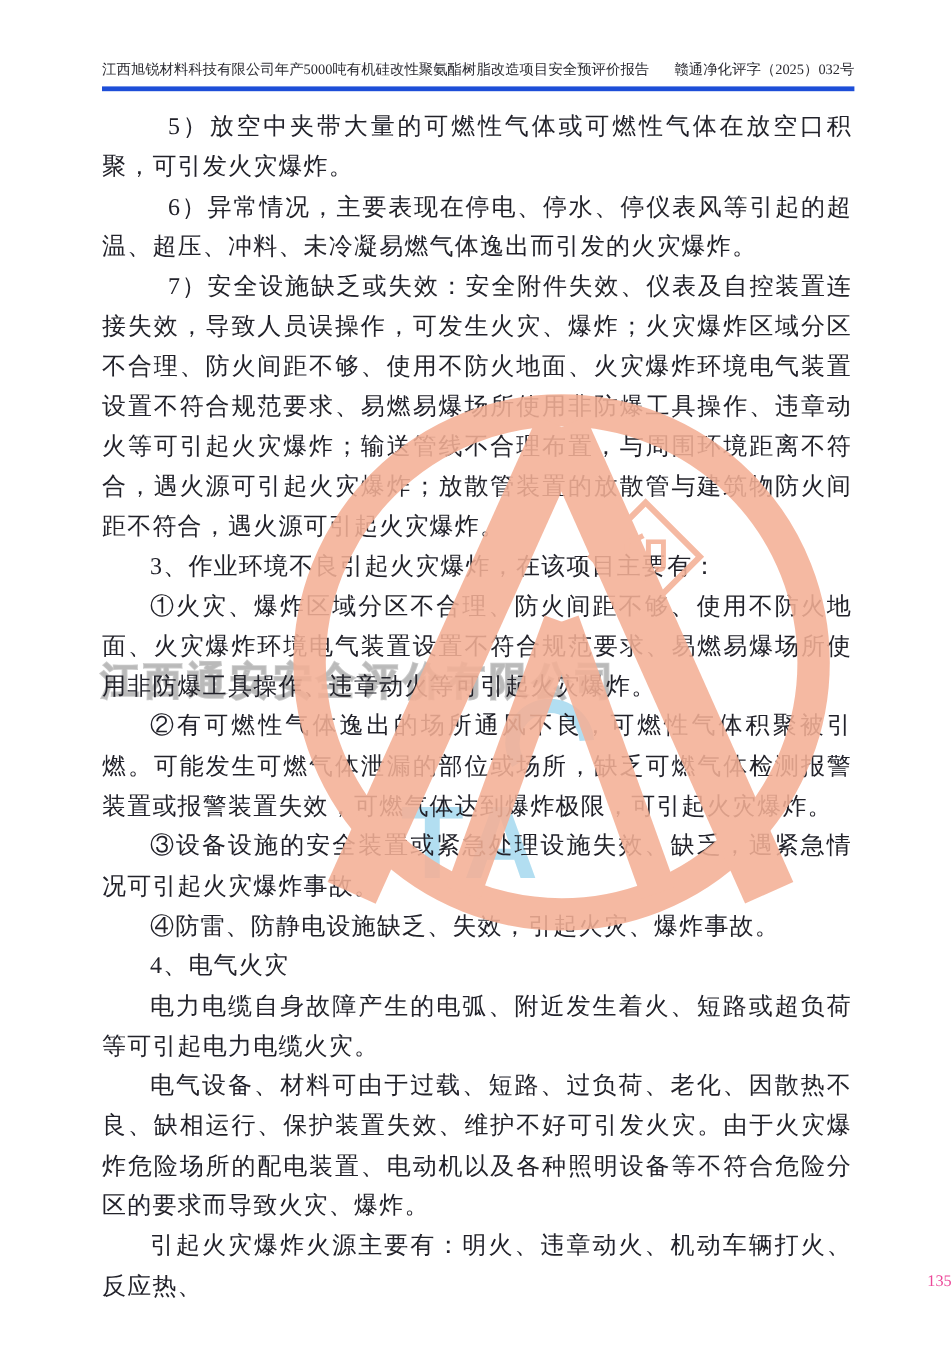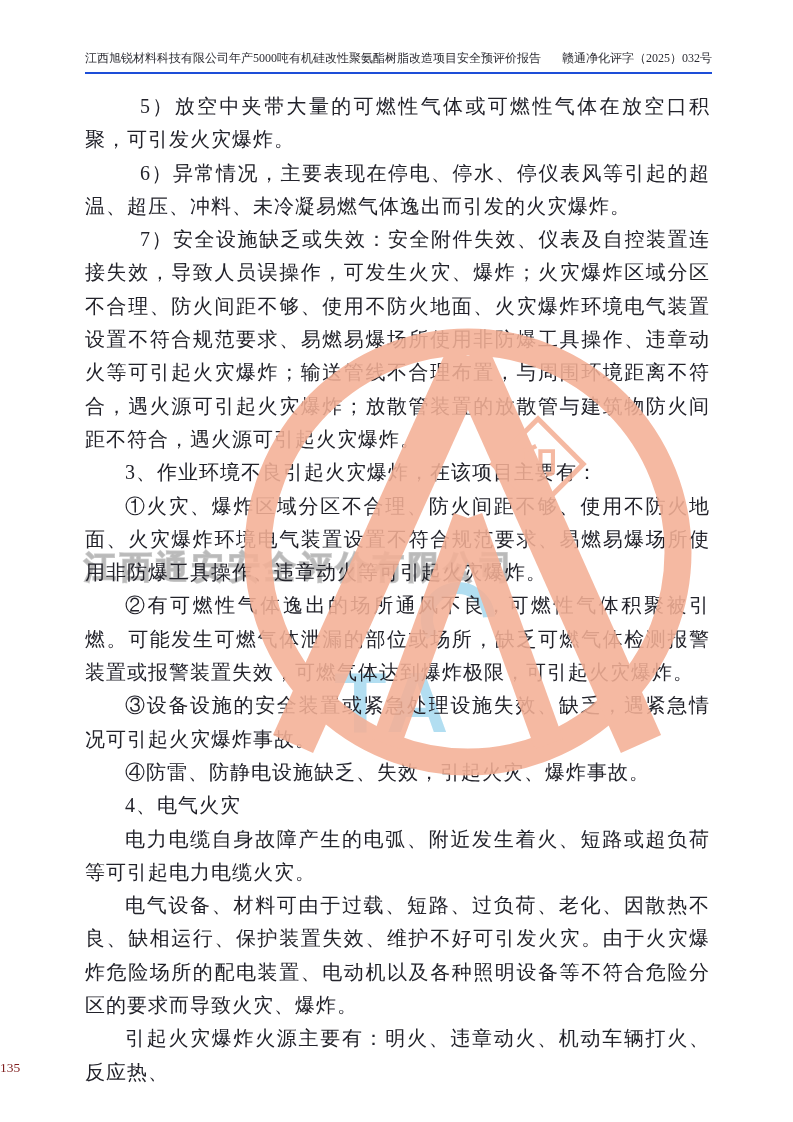--- a/index.html
+++ b/index.html
@@ -9,41 +9,41 @@
     background:#ffffff;
     overflow:hidden;
     font-family:"Liberation Serif","DejaVu Serif",serif;
     color:#22222a;
   }
   
   .header{
     position:absolute;left:85px;right:81px;top:50px;
     display:flex;justify-content:space-between;align-items:flex-end;
     padding-bottom:5px;
-    border-bottom:2px solid #1d4ed8;
+    border-bottom:4px solid #1d4ed8;
     font-size:12px;letter-spacing:0;white-space:nowrap;
     color:#2b2b32;
   }
   .header .doc-no{margin-left:14px;font-weight:normal;}
   
   .body-text{
     position:absolute;left:85px;right:83px;top:90px;z-index:1;
   }
   .para{
     margin:0;
     font-size:20px;line-height:33.3px;letter-spacing:1px;
     text-align:justify;text-align-last:left;
   }
   .indent-std{text-indent:2em;}
   .indent-num{text-indent:2.75em;}
   .indent-none{text-indent:0;}
   
   .footer{
     position:absolute;left:0;right:0;top:1060px;
-    text-align:left;font-size:13.5px;color:#7f1d1d;z-index:1;font-family:Liberation Serif, serif;
+    text-align:right;font-size:13.5px;color:#ec4899;z-index:1;font-family:Liberation Serif, serif;
   }
   
   .wm-gray{
     position:absolute;left:84px;top:546px;width:628px;z-index:0;
     font-size:32px;font-weight:bold;letter-spacing:4px;white-space:nowrap;
     -webkit-text-stroke:1.5px rgba(150,150,150,.50);
   }
   .wm-blue-svg,.wm-seal-svg{
     position:absolute;left:0;top:0;z-index:0;pointer-events:none;
   }

